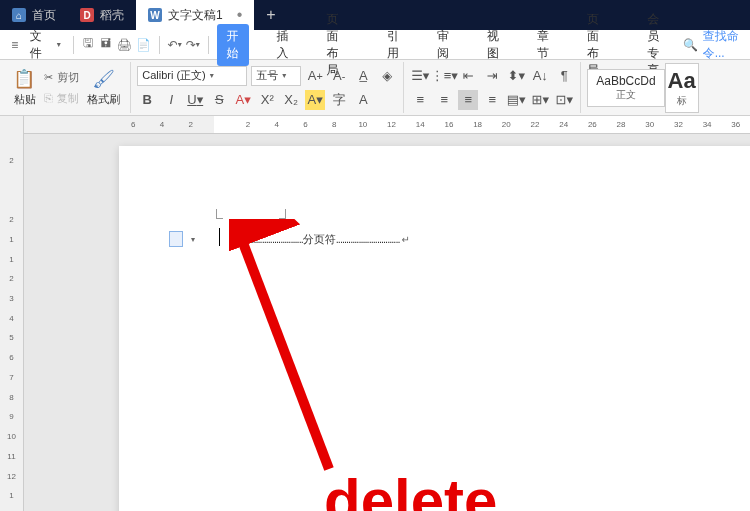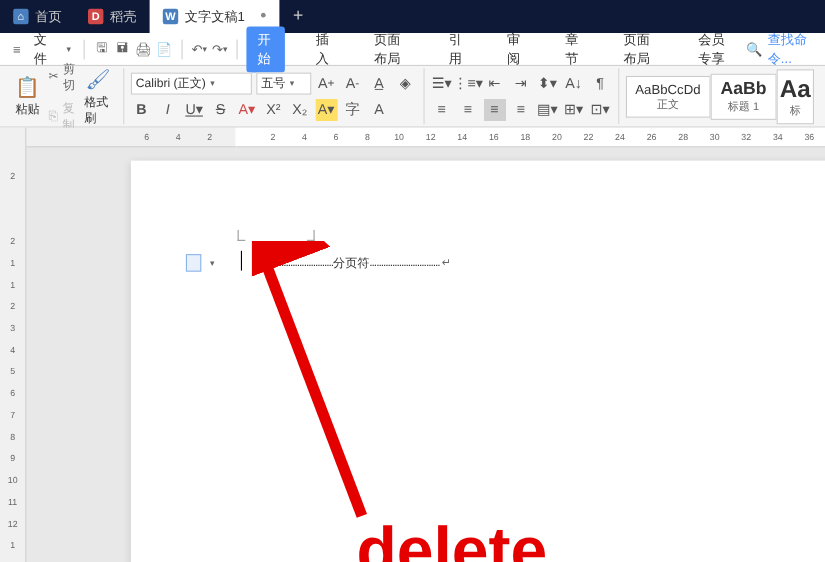--- a/index.html
+++ b/index.html
@@ -91,20 +91,21 @@
   <span class="menu-sep"></span>
   <span class="menu-icon">↶<span class="menu-caret">▾</span></span>
   <span class="menu-icon">↷<span class="menu-caret">▾</span></span>
   <span class="menu-sep"></span>
   <div class="menu-tabs">
     <span class="menu-tab active">开始</span>
     <span class="menu-tab">插入</span>
     <span class="menu-tab">页面布局</span>
     <span class="menu-tab">引用</span>
     <span class="menu-tab">审阅</span>
+    <span class="menu-tab">视图</span>
     <span class="menu-tab">章节</span>
     <span class="menu-tab">页面布局</span>
     <span class="menu-tab">会员专享</span>
   </div>
   <span class="menu-search">
     <span>🔍</span>
     <span>查找命令...</span>
   </span>
 </div>
 
@@ -180,24 +181,20 @@
         <span class="fmt-btn">▤▾</span>
         <span class="fmt-btn">⊞▾</span>
         <span class="fmt-btn">⊡▾</span>
       </div>
     </div>
   </div>
   <div class="ribbon-group" style="border-right:none">
     <div class="style-box">
       <div class="style-preview">AaBbCcDd</div>
       <div class="style-name">正文</div>
-    </div>
-    <div class="style-box">
-      <div class="style-preview" style="font-size:16px;font-weight:bold">AaBb</div>
-      <div class="style-name">标题 1</div>
     </div>
     <div class="style-box" style="min-width:20px;padding:4px 2px">
       <div class="style-preview" style="font-size:22px;font-weight:bold">Aa</div>
       <div class="style-name">标</div>
     </div>
   </div>
 </div>
 
 <div class="workspace">
   <div class="vruler">

